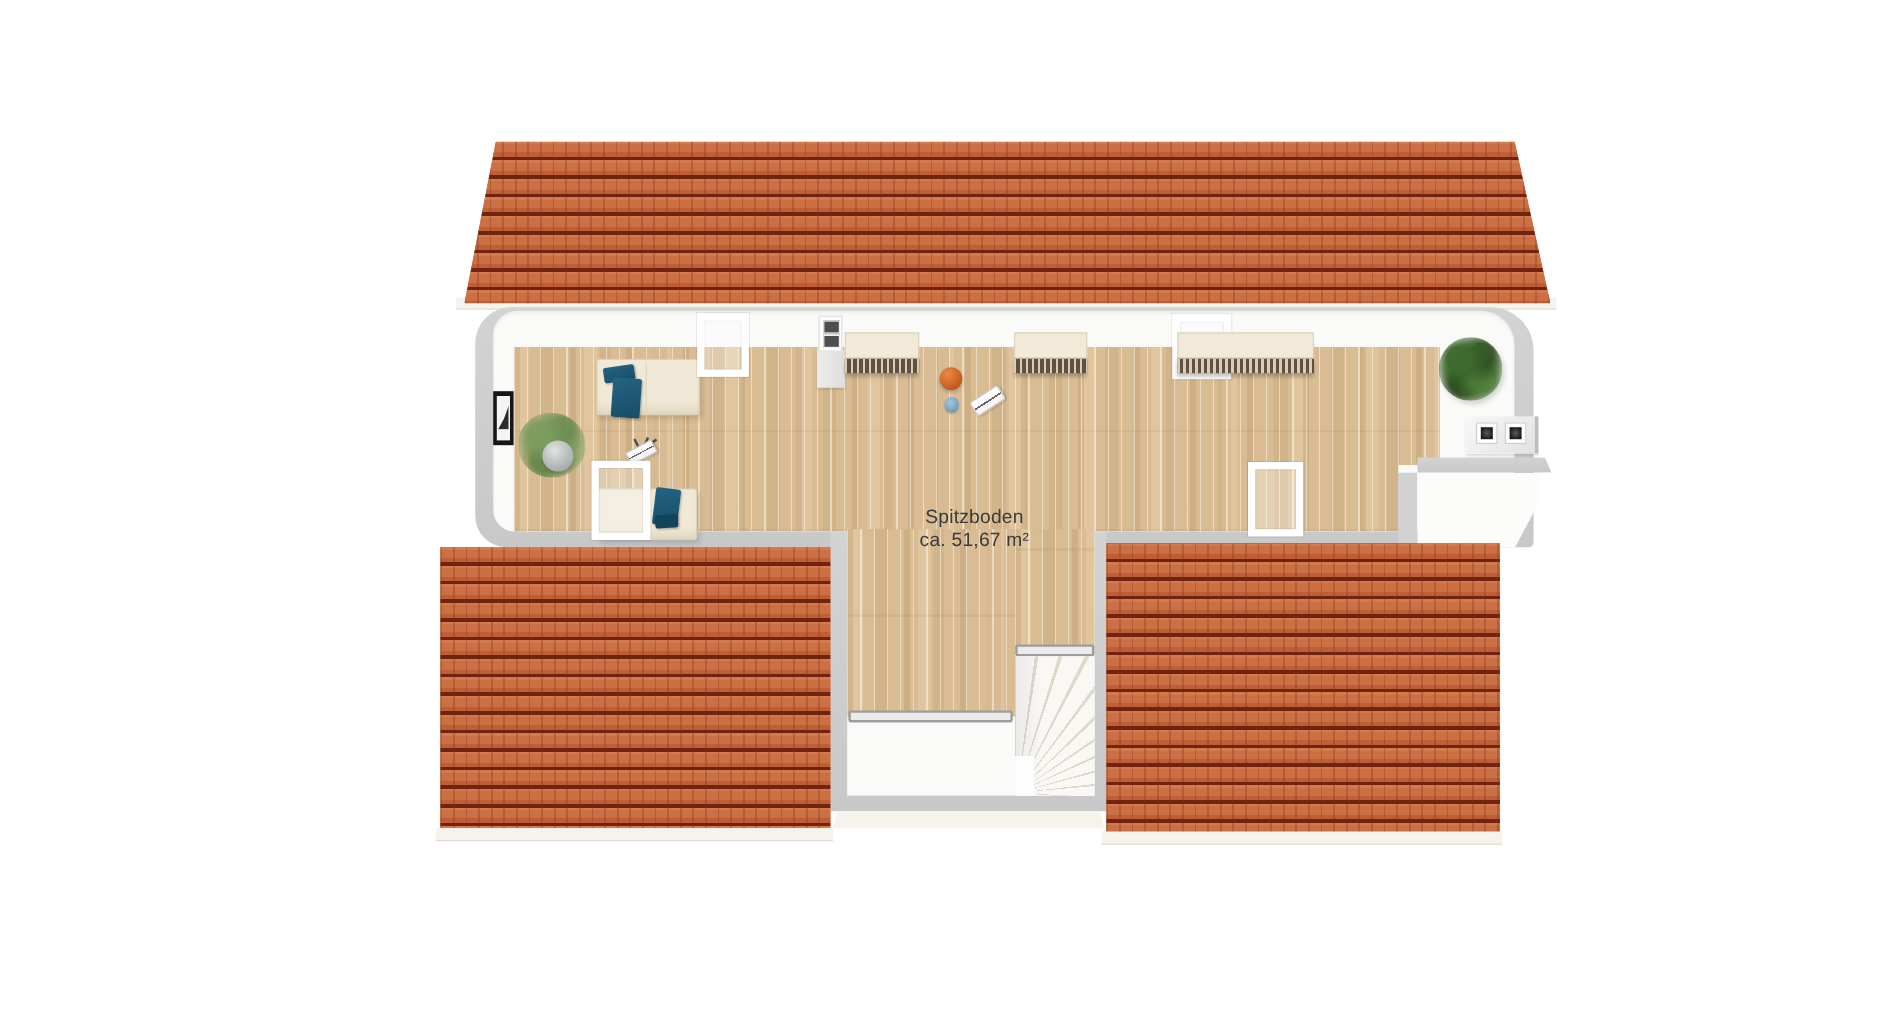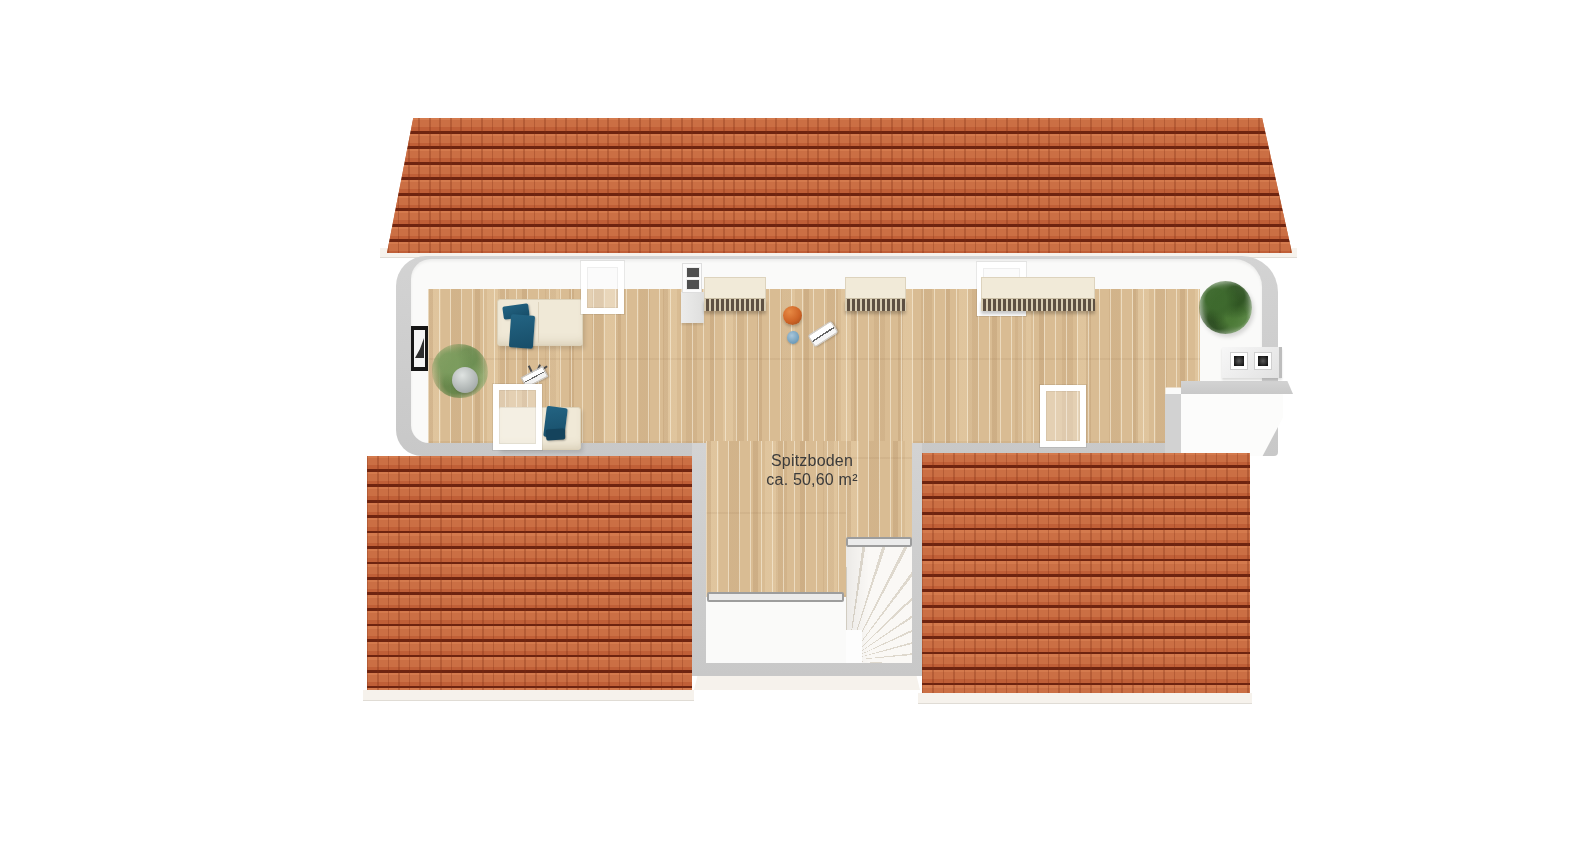--- a/index.html
+++ b/index.html
@@ -186,18 +186,18 @@
               box-shadow:0 2px 3px rgba(0,0,0,0.22);"></div>
   <div class="abs" style="left:787px;top:331px;width:12px;height:13px;border-radius:50% 45% 50% 50%;
               background:radial-gradient(circle at 40% 35%, #a9c6da, #6e9cba 70%, #4f7e9e);
               box-shadow:0 1px 2px rgba(0,0,0,0.2);"></div>
   <div class="abs" style="left:809px;top:327px;width:26px;height:12px;transform:rotate(-33deg);
               background:linear-gradient(0deg,#f6f6f6 40%,#666 40% 52%,#ffffff 52%);
               border:1px solid #cfcfcf;border-radius:3px;box-shadow:1px 1px 2px rgba(0,0,0,0.2);"></div>
 
   <div class="abs plantdark" style="left:1199px;top:281px;width:53px;height:53px;box-shadow:2px 3px 4px rgba(0,0,0,0.15);"></div>
 
-  <div class="abs label" style="left:712px;top:452px;width:200px;">
+  <div class="abs label" style="left:712px;top:423px;width:200px;">
     <div>Spitzboden</div>
-    <div>ca. 50,60 m²</div>
+    <div>ca. 51,67 m²</div>
   </div>
 
 </div>
 
 </body></html>

